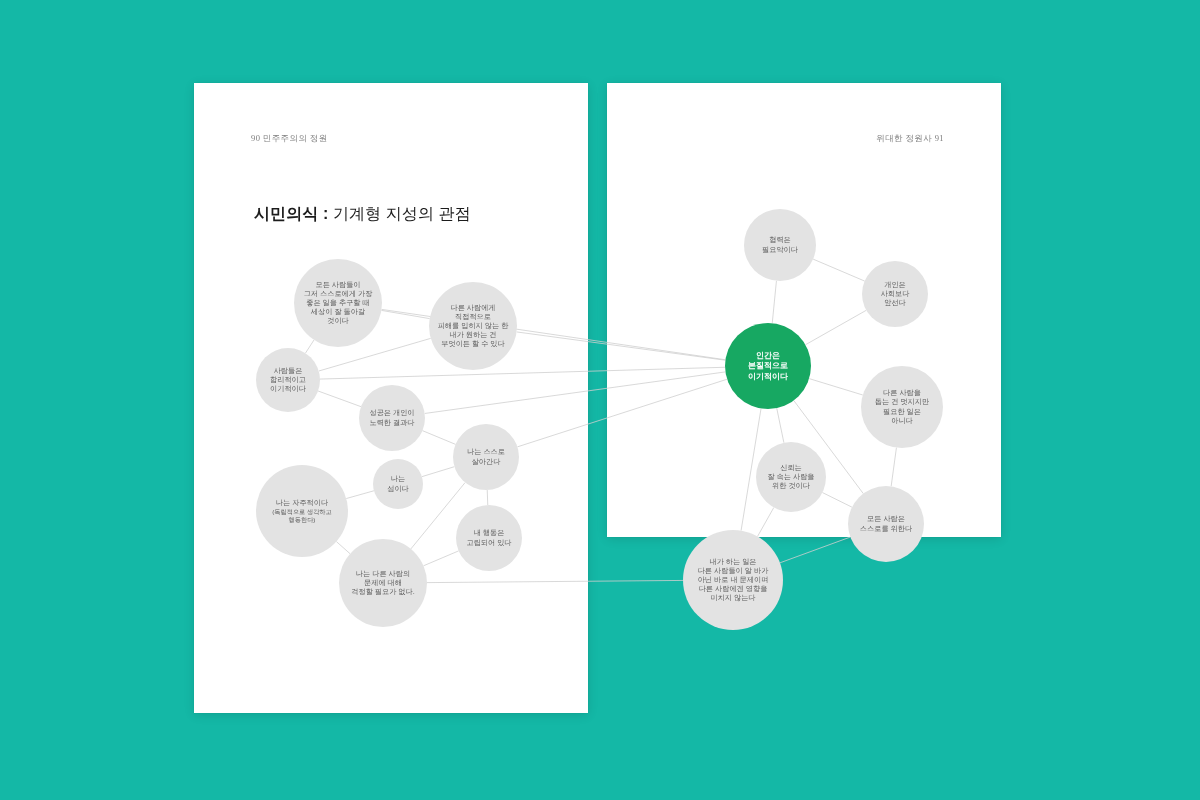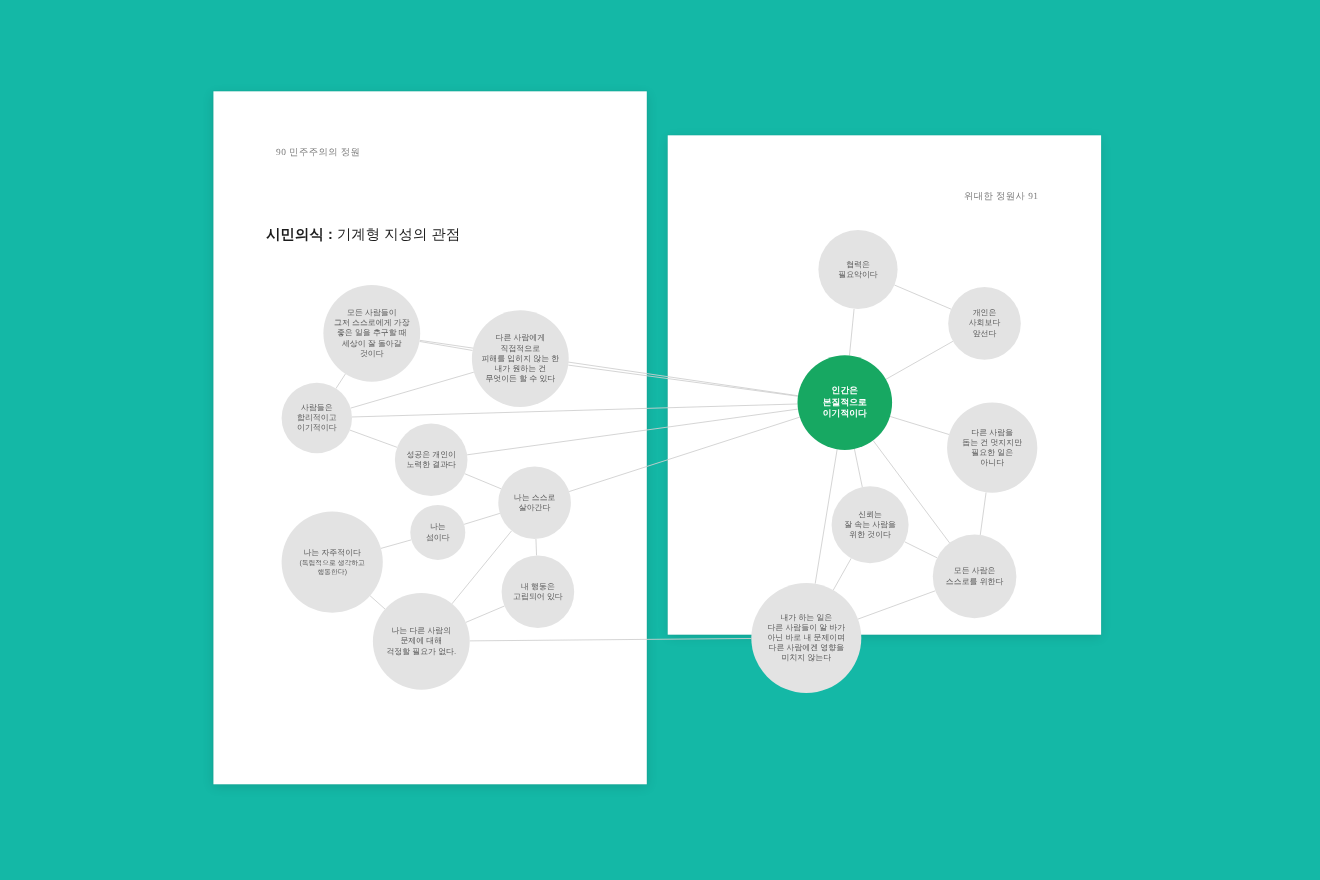--- a/index.html
+++ b/index.html
@@ -17,38 +17,38 @@
     height: 800px;
     background: #14b8a6;
   }
   .page {
     position: absolute;
     background: #ffffff;
     box-shadow: 0 2px 10px rgba(0,0,0,0.12), 0 0 1px rgba(0,0,0,0.10);
     overflow: hidden;
   }
   #page-left  { left: 194px; top: 83px; width: 394px; height: 630px; }
-  #page-right { left: 607px; top: 83px; width: 394px; height: 454px; margin-top: 40px; }
+  #page-right { left: 607px; top: 83px; width: 394px; height: 454px; }
 
   .running-head {
     position: absolute;
     font-family: "Liberation Serif", "DejaVu Serif", serif;
     font-size: 8.5px;
     color: #7d7d7d;
     letter-spacing: 0.4px;
     white-space: nowrap;
   }
   #rh-left  { left: 57px;  top: 50px; }
   #rh-right { right: 57px; top: 50px; }
 
   .section-title {
     position: absolute;
-    left: 48px;
+    left: 60px;
     top: 121px;
-    font-size: 13px;
+    font-size: 16px;
     color: #1c1c1c;
     font-weight: bold;
     letter-spacing: 0.1px;
     white-space: nowrap;
   }
   .section-title .sub { font-weight: normal; }
 
   .graph-svg {
     position: absolute;
     left: 0; top: 0;

